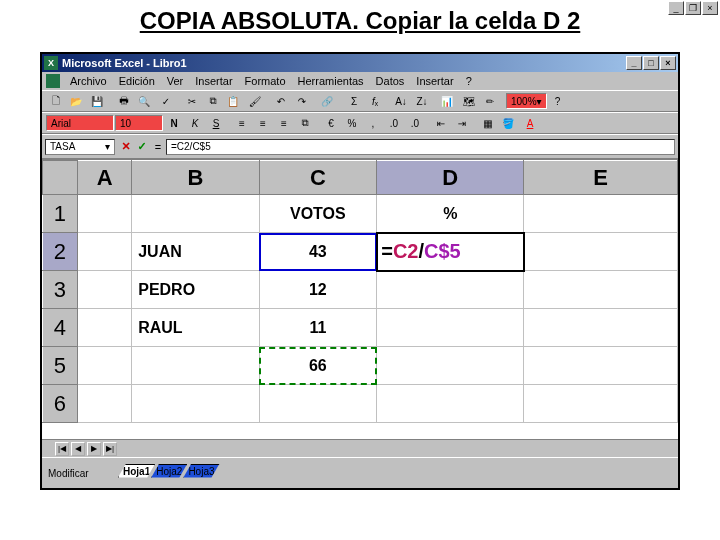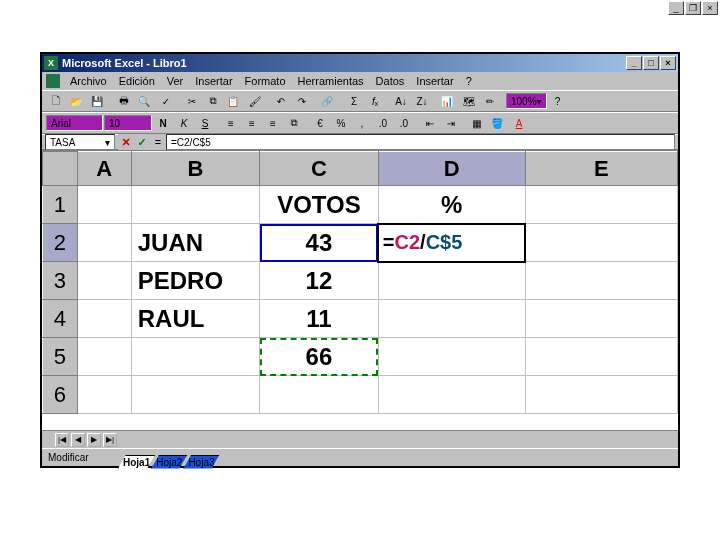--- a/index.html
+++ b/index.html
@@ -9,60 +9,60 @@
   .titlebar { background: linear-gradient(to right, #0a246a, #a6caf0); color: #fff; font-size: 11px; font-weight: bold; display: flex; align-items: center; height: 18px; padding: 0 2px; }
   .titlebar .icon { width: 14px; height: 14px; background: #217346; margin-right: 4px; display: flex; align-items: center; justify-content: center; font-size: 9px; color: #fff; }
   .winbtns { margin-left: auto; display: flex; gap: 1px; }
   .winbtn { width: 16px; height: 14px; background: #c0c0c0; border: 1px solid #fff; border-right-color: #404040; border-bottom-color: #404040; font-size: 9px; display: flex; align-items: center; justify-content: center; color: #000; }
   .menubar { background: #c0c0c0; display: flex; gap: 2px; font-size: 11px; padding: 2px 4px; align-items: center; height: 18px; }
   .menubar .mi { padding: 1px 5px; cursor: default; }
   .menubar .icon2 { width: 14px; height: 14px; background: #217346; margin-right: 3px; }
   .toolbar { background: #c0c0c0; border-top: 1px solid #fff; border-bottom: 1px solid #808080; display: flex; align-items: center; height: 22px; padding: 0 4px; gap: 1px; }
   .tbbtn { width: 20px; height: 18px; border: 1px solid #c0c0c0; display: flex; align-items: center; justify-content: center; font-size: 10px; }
   .tbsep { width: 4px; }
-  .tbbox { background: #a21caf; border: 1px solid #808080; border-right-color:#fff; border-bottom-color:#fff; font-size: 10px; height: 16px; padding: 0 4px; display:flex; align-items:center; }
-  .formula-row { background: #c0c0c0; border-top: 1px solid #fff; border-bottom: 1px solid #808080; display: flex; align-items: center; height: 16px; font-size: 11px; }
+  .tbbox { background: #ef4444; border: 1px solid #808080; border-right-color:#fff; border-bottom-color:#fff; font-size: 10px; height: 16px; padding: 0 4px; display:flex; align-items:center; }
+  .formula-row { background: #c0c0c0; border-top: 1px solid #fff; border-bottom: 1px solid #808080; display: flex; align-items: center; height: 25px; font-size: 11px; }
   .namebox { background: #fff; border: 1px inset #808080; width: 70px; height: 16px; margin: 0 3px; padding: 0 4px; display:flex; align-items:center; font-size: 10px;}
   .fxbtn { width: 16px; height: 16px; border: 1px solid #c0c0c0; display: flex; align-items: center; justify-content: center; font-size:11px; }
   .fxbtn.red { color: #c00; font-weight: bold;}
   .fxbtn.green { color: #080; font-weight: bold;}
   .formula-input { background: #fff; flex:1; height: 16px; border: 1px inset #808080; padding:0 4px; font-size:10px; display:flex; align-items:center; margin-right:3px;}
   .grid-area { background: #fff; position: relative; height: 280px; border-top: 1px solid #808080; }
   .sheet { border-collapse: collapse; width: 100%; }
   .sheet th, .sheet td { border: 1px solid #c0c0c0; }
   .colhdr { background: #c0c0c0; font-weight: bold; font-size: 22px; text-align: center; height: 34px; border: 1px solid #808080 !important; border-top-color:#fff !important; border-left-color:#fff !important;}
   .colhdr.active { background: #a8a8c8; }
   .corner { background: #c0c0c0; width: 36px; border: 1px solid #808080 !important;}
   .rowhdr { background: #c0c0c0; font-weight: normal; font-size: 22px; text-align: center; width: 36px; height: 38px; border: 1px solid #808080 !important; border-top-color:#fff !important; border-left-color:#fff !important;}
   .rowhdr.active { background: #a8a8c8; }
-  .cell { font-size: 24px; font-weight: bold; padding: 2px 6px; height: 38px; background:#fff; text-align: left;}
+  .cell { font-size: 16px; font-weight: bold; padding: 2px 6px; height: 38px; background:#fff; text-align: left;}
   .cell.center { text-align: center; }
   .col-A { width: 56px; }
   .col-B { width: 130px; }
   .col-C { width: 120px; }
   .col-D { width: 150px; }
   .col-E { width: 160px; }
   .formula-cell { font-family: Arial; font-size: 20px; font-weight: bold; padding: 1px 4px;}
   .formula-cell .ref1 { color: #be185d; }
-  .formula-cell .ref2 { color: #0c4a6e; }
+  .formula-cell .ref2 { color: #a21caf; }
   .editing { outline: 2px solid #000; outline-offset: -1px; }
   .src-box { outline: 2px solid #0000d0; outline-offset: -2px; }
   .abs-box { outline: 2px dashed #008000; outline-offset: -2px; }
   .tabs-row { background: #c0c0c0; display:flex; font-size:10px; height:18px; align-items:center; border-top:1px solid #808080; padding-left: 12px;}
   .tab { background:#fff; border: 1px solid #000; border-bottom:none; padding: 1px 4px; font-weight:bold; position:relative; margin-right:-4px; clip-path: polygon(8px 0, 100% 0, calc(100% - 8px) 100%, 0 100%); margin-top: 44px;}
   .tab.inactive { background:#1d4ed8; font-weight:normal;}
   .navbtn { width:14px; height:14px; border:1px outset #fff; margin:0 1px; font-size:8px; display:flex; align-items:center; justify-content:center;}
-  .statusbar { background:#c0c0c0; font-size:10px; height:18px; display:flex; align-items:center; padding:0 6px; border-top:1px solid #fff;}
+  .statusbar { background:#c0c0c0; font-size:10px; height:31px; display:flex; align-items:center; padding:0 6px; border-top:1px solid #fff;}
   .inner-win { position:absolute; right:2px; top:1px; display:flex; gap:1px;}
 </style>
 </head>
 <body>
 
 <div class="slide-title">
-  <br>
+  <span>COPIA ABSOLUTA. Copiar la celda D 2</span><br>
 </div>
 
 <div class="excel-window">
   <div class="titlebar">
     <span class="icon">X</span>
     <span>Microsoft Excel - Libro1</span>
     <div class="winbtns">
       <div class="winbtn">_</div>
       <div class="winbtn">□</div>
       <div class="winbtn">×</div>
@@ -114,21 +114,21 @@
     <div class="tbsep"></div>
     <div class="tbbtn">📊</div>
     <div class="tbbtn">🗺</div>
     <div class="tbbtn">✏</div>
     <div class="tbsep"></div>
     <div class="tbbox"><span>100%</span> ▾</div>
     <div class="tbbtn">?</div>
   </div>
 
   <div class="toolbar">
-    <div class="tbbox" style="width:57px">
+    <div class="tbbox" style="width:68px">
         <span>Arial</span>
       </div>
     <div class="tbbox" style="width:48px">
         <span>10</span>
       </div>
     <div class="tbbtn">
         <b>N</b>
       </div>
     <div class="tbbtn">
         <i>K</i>

